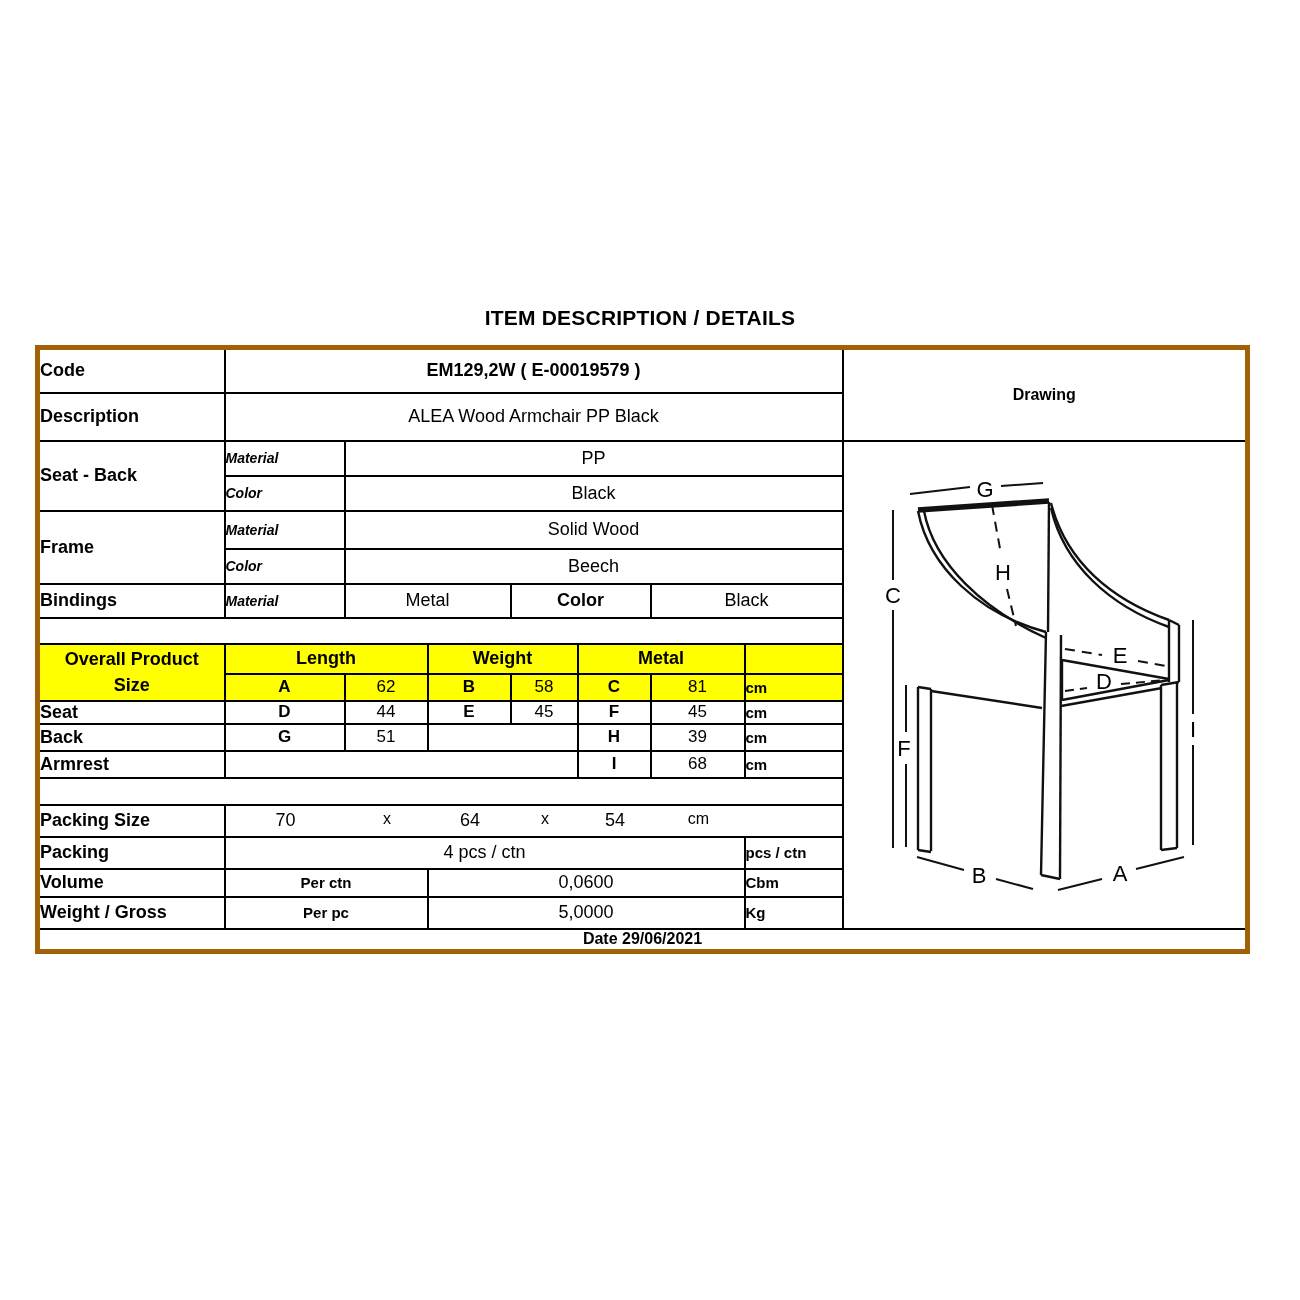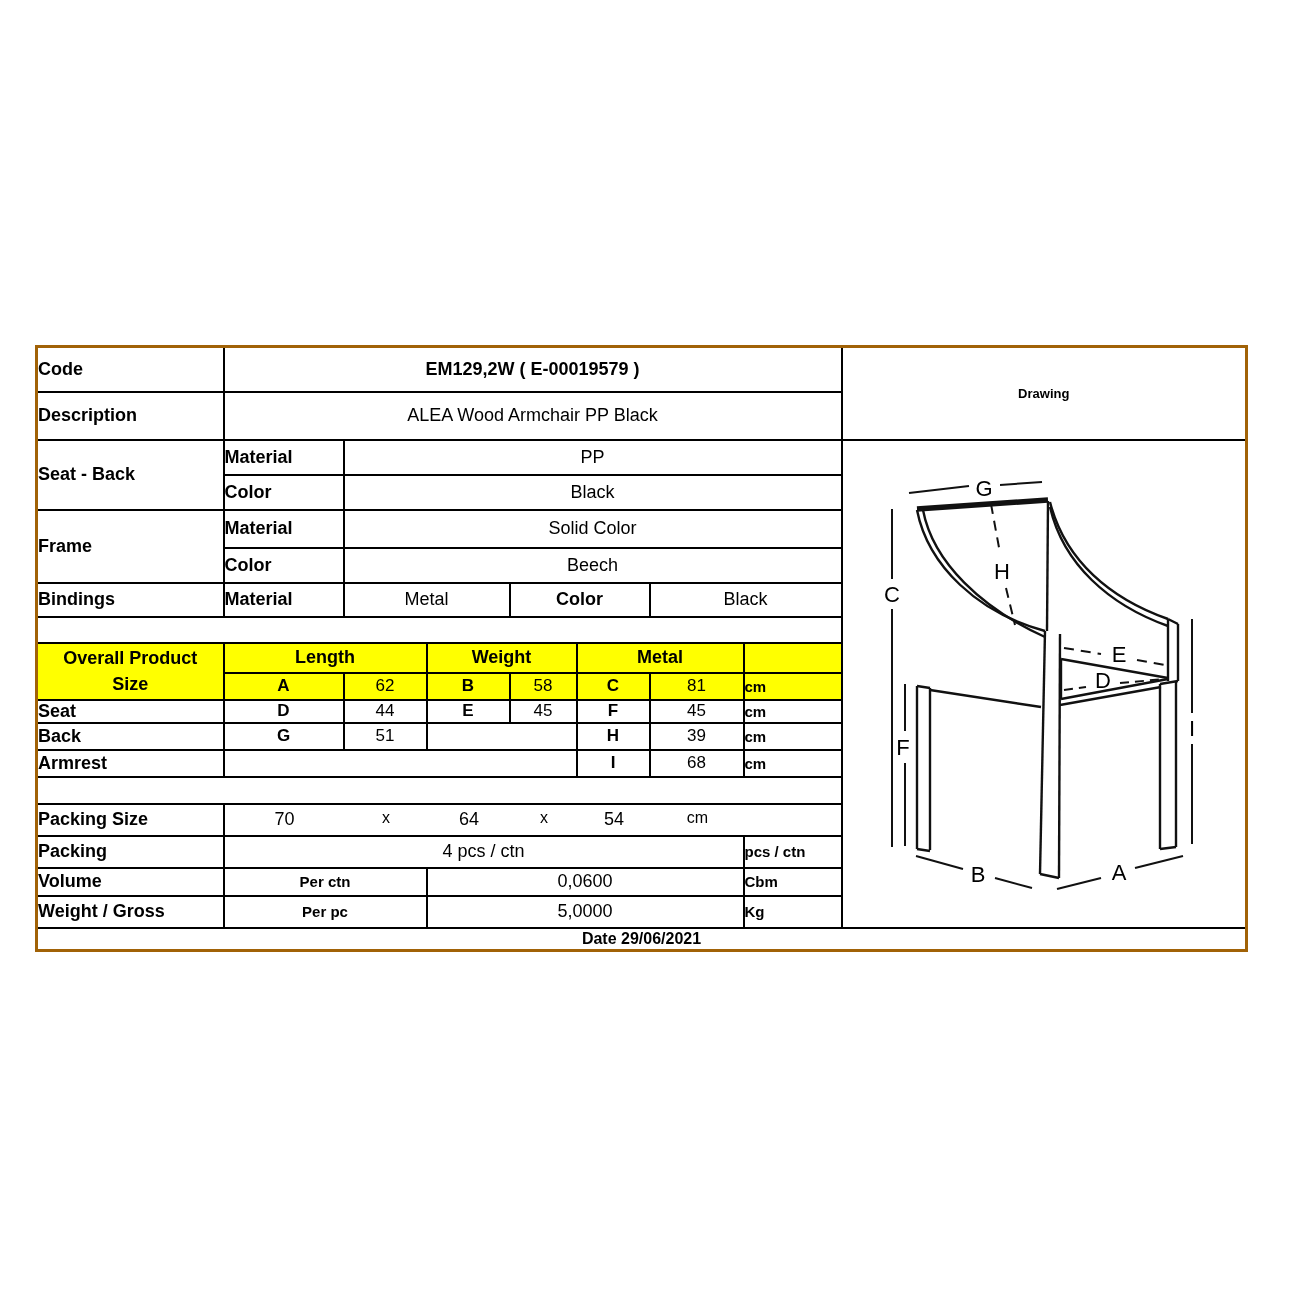--- a/index.html
+++ b/index.html
@@ -4,25 +4,25 @@
 <style>
   html,body { margin:0; padding:0; }
   body { font-family:"Liberation Sans", sans-serif; color:#000; }
   .page { position:relative; width:1300px; height:1300px; background:var(--paper,#fff); overflow:hidden; }
 
   .title { position:absolute; left:35px; top:306px; width:1210px; text-align:center;
            font-size:21px; font-weight:bold; letter-spacing:0.2px; }
 
   table.spec { position:absolute; left:35px; top:345px; width:1210px;
                border-collapse:collapse; table-layout:fixed;
-               border:3px solid #a16207; }
+               border:5px solid #a16207; }
   table.spec td { border:2px solid #000; padding:0; overflow:hidden; vertical-align:middle; }
 
   td.lbl      { font-weight:bold; font-size:18px; text-align:left; padding-left:5px; }
-  td.sub      { font-weight:bold; font-size:18px; text-align:left; padding-left:5px; }
+  td.sub      { font-weight:bold; font-size:14px; text-align:left; padding-left:5px;font-style:italic; }
   td.val      { text-align:center; font-size:18px; }
   td.valb     { text-align:center; font-size:18px; font-weight:bold; }
   td.yellow   { background:var(--hl,#ffff00); }
   td.dimhead  { font-weight:bold; font-size:18px; text-align:center; }
   td.dimkey   { font-weight:bold; font-size:17px; text-align:center; }
   td.dimval   { font-size:17px; text-align:center; }
   td.unit     { font-weight:bold; font-size:15px; text-align:left; padding-left:4px; }
   td.basis    { font-weight:bold; font-size:15px; text-align:center; }
   td.num      { font-size:18px; text-align:center; }
   td.date     { font-weight:bold; font-size:16px; text-align:center; }
@@ -30,30 +30,31 @@
   .ohdr { line-height:26px; font-weight:bold; font-size:18px; text-align:center; }
 
   td.packrow { padding:0; }
   .packflex { display:flex; }
   .packflex span { display:block; text-align:center; font-size:18px; }
   .packflex .w1{width:120px}.packflex .w2{width:83px}.packflex .w3{width:83px}
   .packflex .w4{width:67px}.packflex .w5{width:73px}.packflex .w6{width:94px}
   .packflex .sep{font-size:16px}
   .packflex .pu{font-size:16px}
 
-  td.drawing-hdr { text-align:center; font-weight:bold; font-size:13px; }
+  td.drawing-hdr { text-align:center; font-weight:bold; font-size:16px; }
   td.drawing-cell { vertical-align:top; padding:0; }
   .chair-svg { display:block; }
   .chair-svg text { font-family:"Liberation Sans", sans-serif; font-size:22px; fill:#000; }
 </style>
 </head>
 <body>
 
 <div class="page">
 
+  <div class="title">ITEM DESCRIPTION / DETAILS</div>
 
   <table class="spec">
     <colgroup>
       <col style="width:187px">
         <col style="width:120px">
         <col style="width:83px">
       <col style="width:83px">
         <col style="width:67px">
         <col style="width:73px">
       <col style="width:94px">
@@ -165,21 +166,21 @@
     </tr>
 
     <tr style="height:35px">
       <td class="sub">Color</td>
       <td class="val" colspan="6">Black</td>
     </tr>
 
     <tr style="height:35px">
       <td class="lbl" rowspan="2">Frame</td>
       <td class="sub">Material</td>
-      <td class="val" colspan="6">Solid Color</td>
+      <td class="val" colspan="6">Solid Wood</td>
     </tr>
 
     <tr style="height:35px">
       <td class="sub">Color</td>
       <td class="val" colspan="6">Beech</td>
     </tr>
 
     <tr style="height:34px">
       <td class="lbl">Bindings</td>
       <td class="sub">Material</td>

